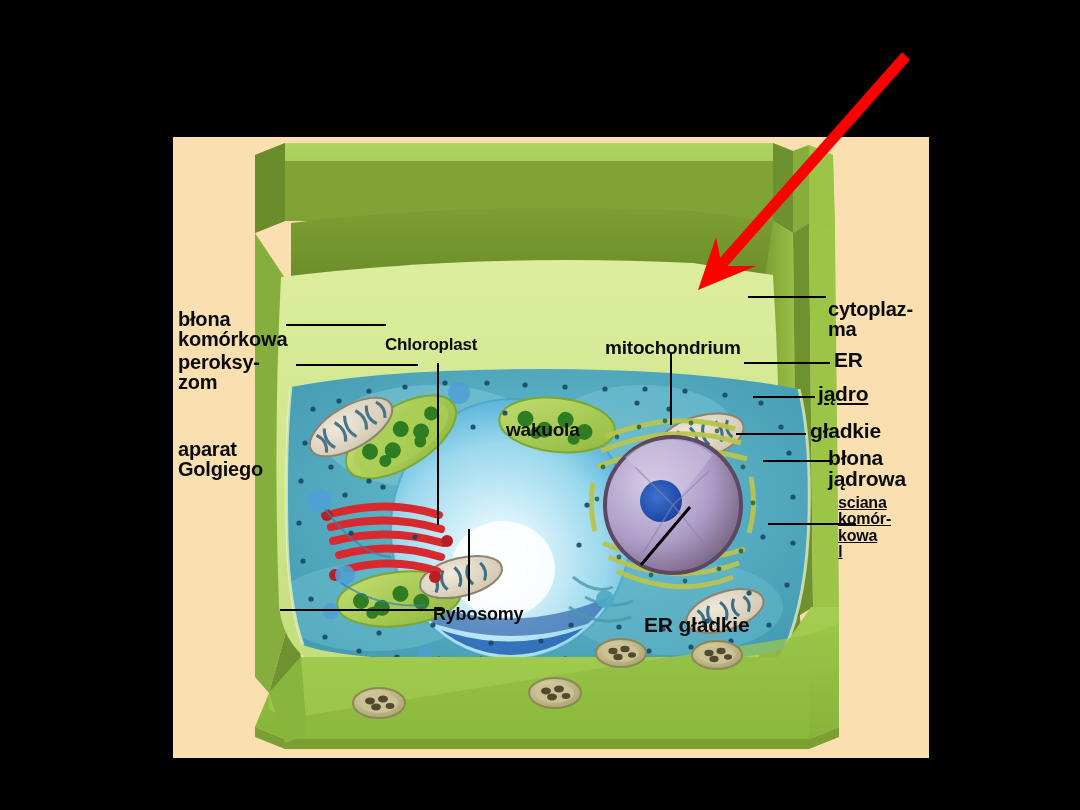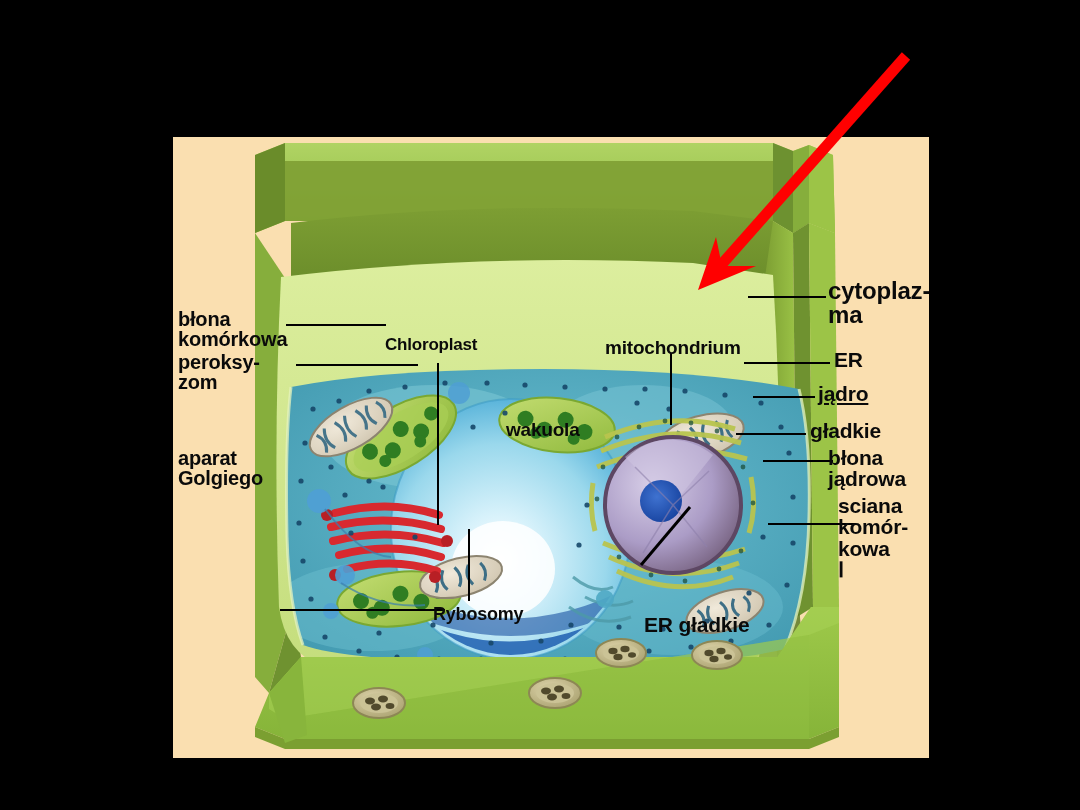--- a/index.html
+++ b/index.html
@@ -409,33 +409,33 @@
     <div class="leadv" style="left:264px;top:226px;height:162px;"></div>
     <div class="leadv" style="left:497px;top:216px;height:72px;"></div>
     <div class="leadv" style="left:295px;top:392px;height:72px;"></div>
 
     <div class="lbl" style="left:212px;top:199px;font-size:17px;">Chloroplast</div>
     <div class="lbl" style="left:432px;top:201px;font-size:19px;">mitochondrium</div>
     <div class="lbl" style="left:5px;top:172px;font-size:20px;">błona
 komórkowa</div>
     <div class="lbl" style="left:5px;top:215px;font-size:20px;">peroksy-
 zom</div>
-    <div class="lbl" style="left:5px;top:311px;font-size:20px;">aparat
+    <div class="lbl" style="left:5px;top:302px;font-size:20px;">aparat
 Golgiego</div>
     <div class="lbl" style="left:333px;top:283px;font-size:19px;">wakuola</div>
     <div class="lbl" style="left:260px;top:468px;font-size:18px;">Rybosomy</div>
     <div class="lbl" style="left:471px;top:430px;font-size:21px;margin-top:47px;">ER gładkie</div>
-    <div class="lbl" style="left:655px;top:142px;font-size:24px;">cytoplaz-
+    <div class="lbl" style="left:655px;top:162px;font-size:20px;">cytoplaz-
 ma</div>
     <div class="lbl" style="left:661px;top:212px;font-size:21px;">ER</div>
     <div class="lbl" style="left:645px;top:246px;font-size:21px;text-decoration:underline;">jądro</div>
     <div class="lbl" style="left:637px;top:283px;font-size:21px;">gładkie</div>
     <div class="lbl" style="left:655px;top:310px;font-size:21px;">błona
 jądrowa</div>
-    <div class="lbl" style="left:665px;top:358px;font-size:21px;">sciana
+    <div class="lbl" style="left:665px;top:358px;font-size:16px;text-decoration:underline;">sciana
 komór-
 kowa
 Ⅰ</div>
 
   </div>
 
   <svg id="arrow" viewBox="0 0 1080 810">
     <line x1="906" y1="56" x2="714" y2="273" stroke="#ff0000" stroke-width="11" stroke-linecap="butt"></line>
     <polygon points="698,290 716,237 722,266 756,266" fill="#ff0000"></polygon>
   </svg>

